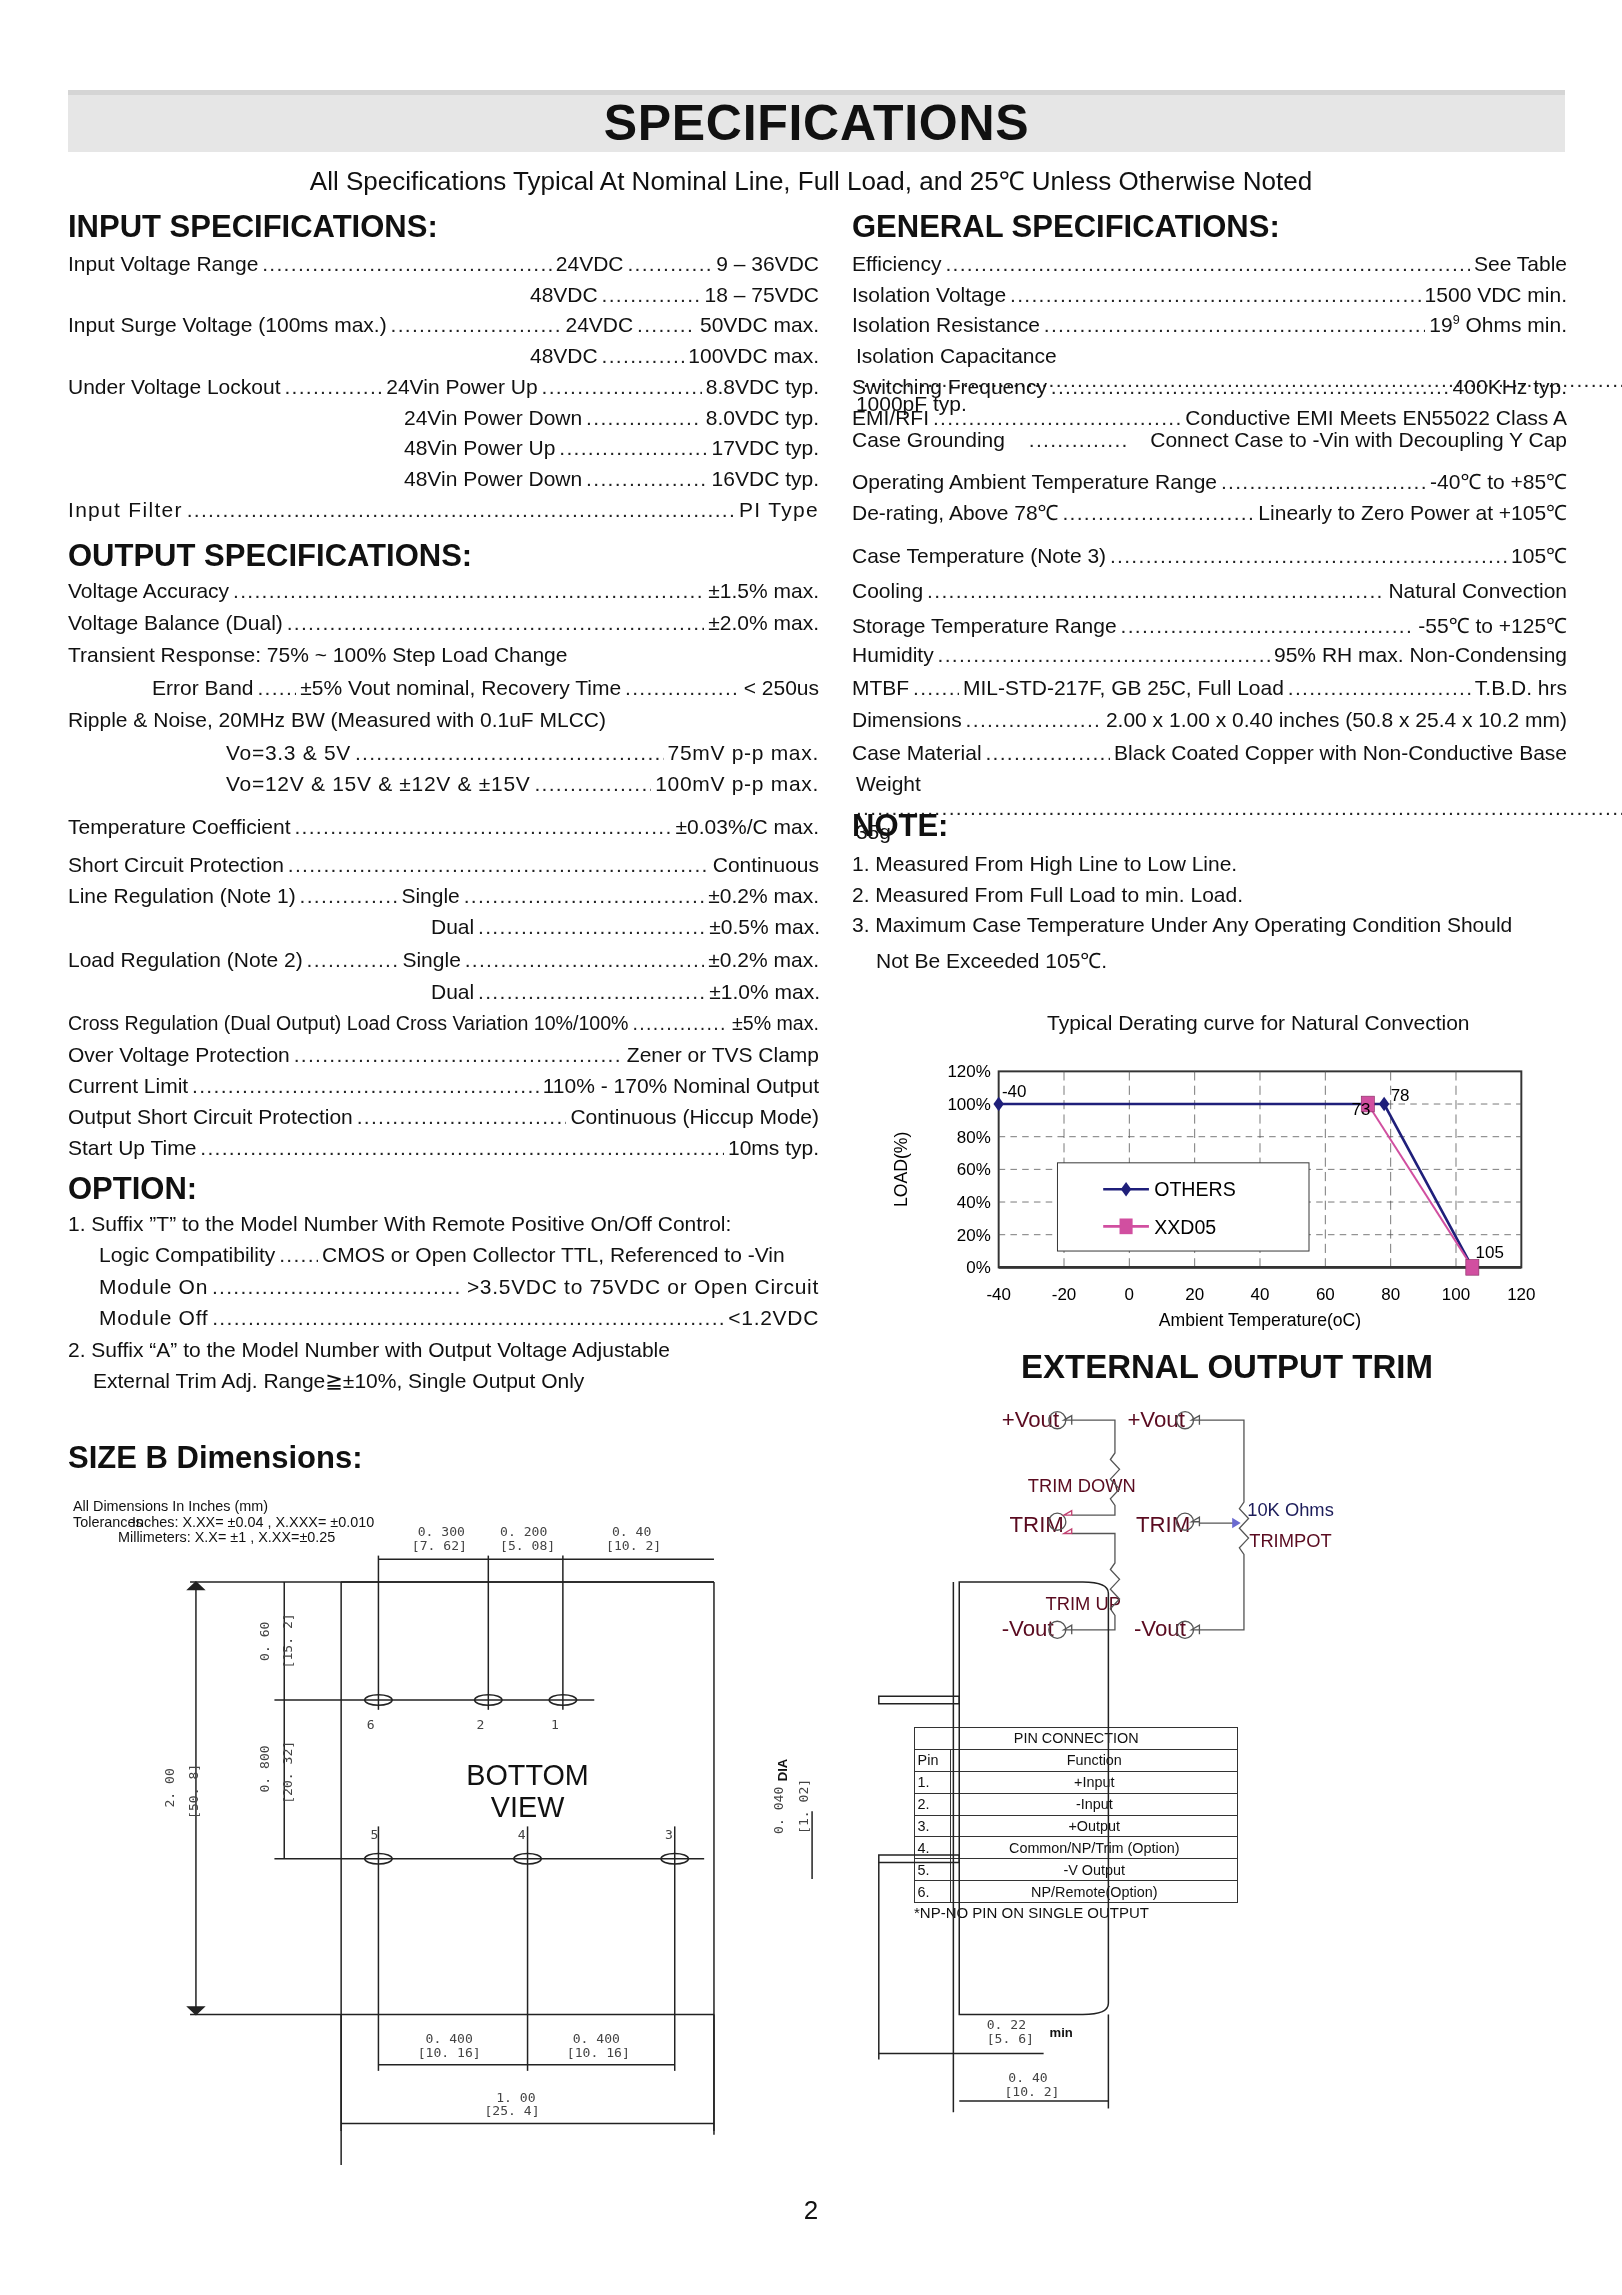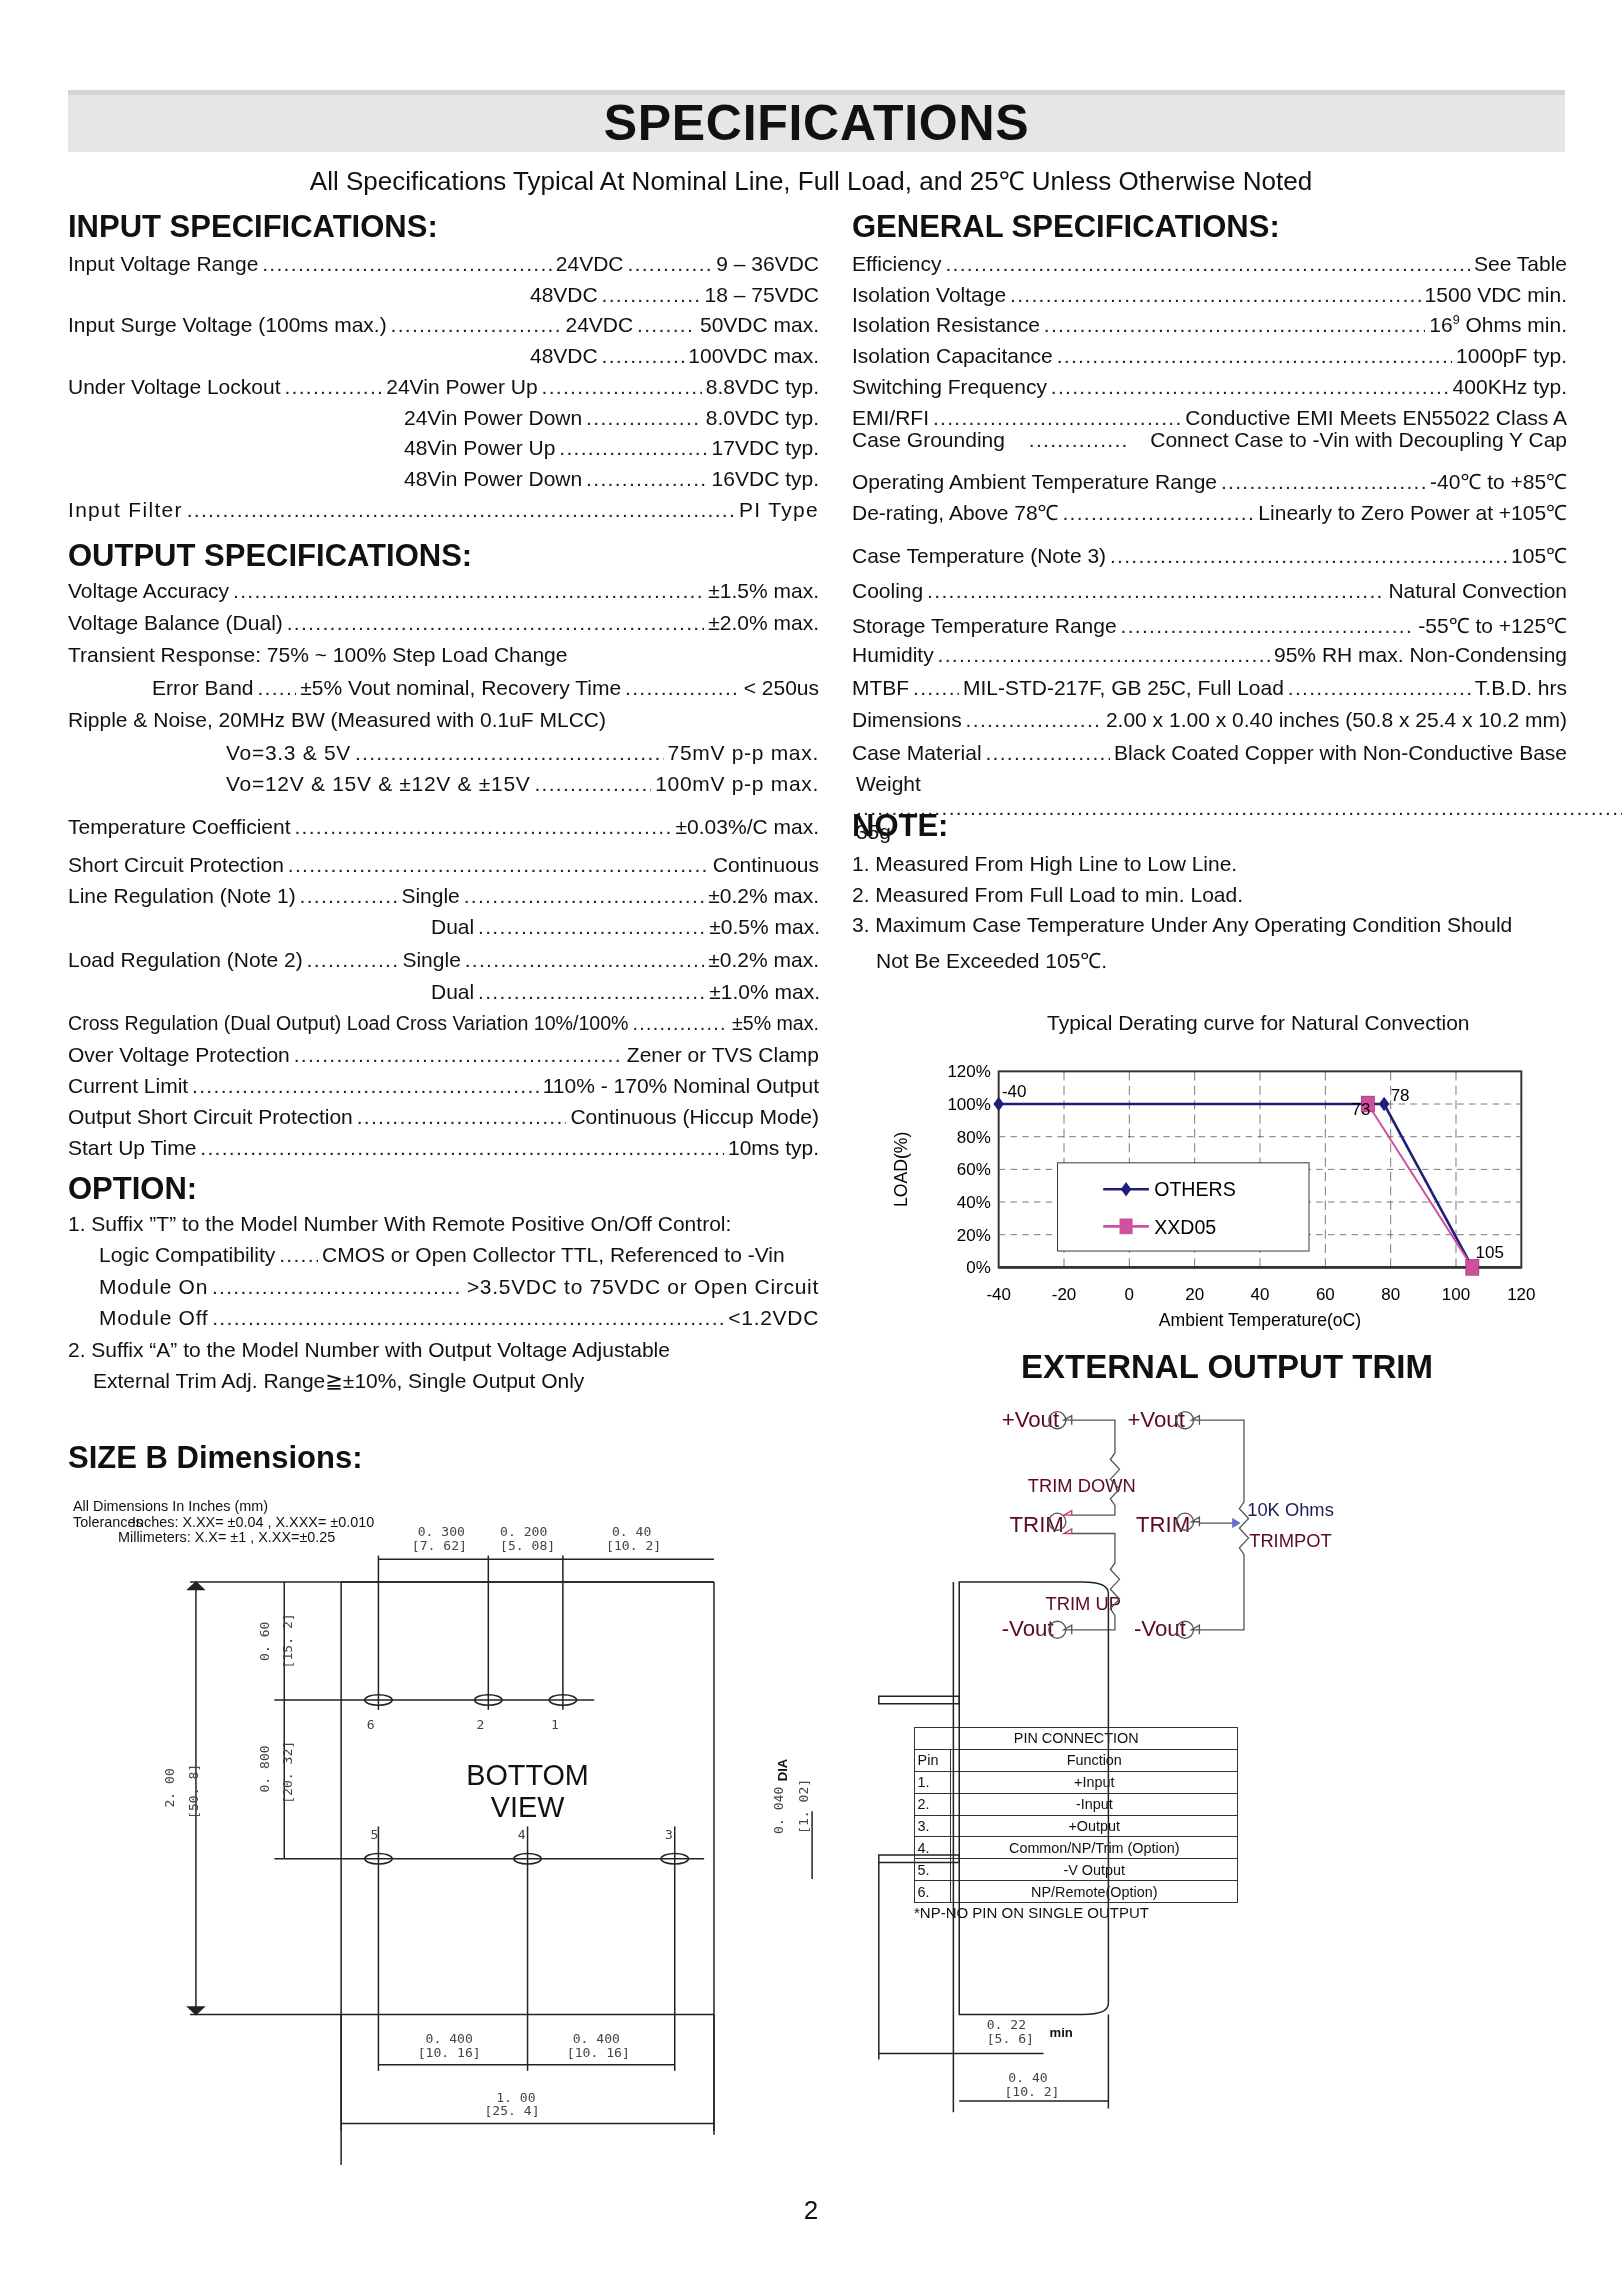--- a/index.html
+++ b/index.html
@@ -213,23 +213,23 @@
       <span class="val">See  Table</span>
     </div>
   <div class="row" style="left:852px;top:283px;width:715px;">
       <span class="lbl">Isolation Voltage</span>
       <span class="dots"></span>
       <span class="val">1500 VDC min.</span>
     </div>
   <div class="row" style="left:852px;top:313px;width:715px;">
       <span class="lbl">Isolation Resistance</span>
       <span class="dots"></span>
-      <span class="val"><span>16</span><sup>9</sup><span> Ohms min.</span></span>
-    </div>
-  <div class="row" style="left:852px;top:344px;width:715px;">
+      <span class="val"><span>19</span><sup>9</sup><span> Ohms min.</span></span>
+    </div>
+  <div class="row" style="left:852px;top:344px;width:715px;flex-direction:column;">
       <span class="lbl">Isolation Capacitance</span>
       <span class="dots"></span>
       <span class="val">1000pF typ.</span>
     </div>
   <div class="row" style="left:852px;top:375px;width:715px;">
       <span class="lbl">Switching  Frequency</span>
       <span class="dots"></span>
       <span class="val">400KHz  typ.</span>
     </div>
   <div class="row" style="left:852px;top:406px;width:715px;">

